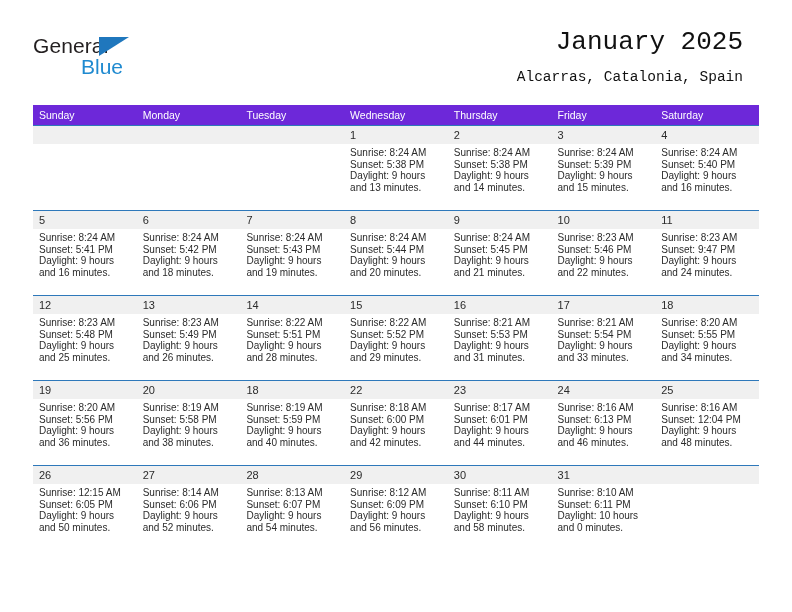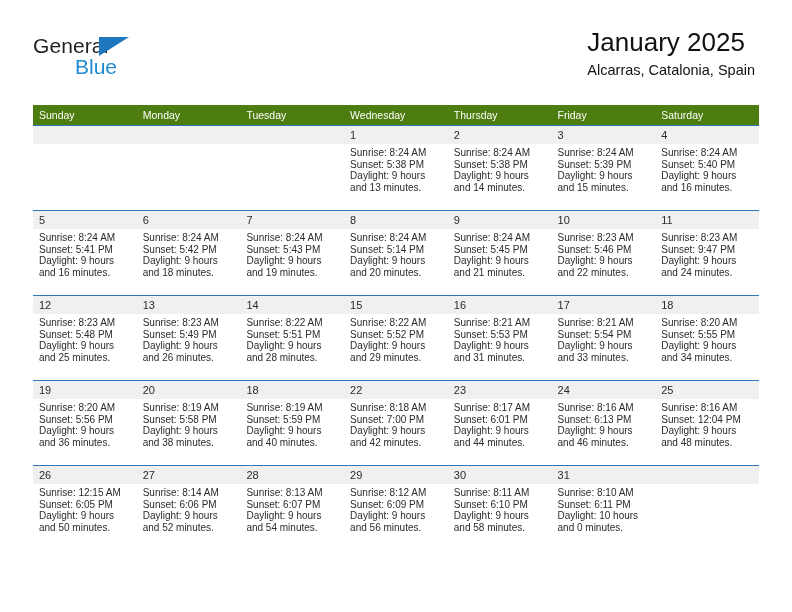--- a/index.html
+++ b/index.html
@@ -49,58 +49,60 @@
     position: absolute;
     left: 66px;
     top: 3px;
     width: 0;
     height: 0;
     border-left: 30px solid #1f77bd;
     border-bottom: 19px solid transparent;
   }
   .brand-blue {
     position: absolute;
-    left: 42px;
+    left: 48px;
     top: 21px;
     font-size: 21px;
     color: #1f8ad0;
     font-family: "Liberation Sans", sans-serif;
   }
 
   .titles {
     position: absolute;
-    right: 4px;
+    right: 16px;
     top: 0;
+    text-align: right;
+    font-family: Liberation Mono, monospace;
   }
   .cal-title {
     font-size: 26px;
     line-height: 32px;
     color: #111111;
     font-weight: normal;
     white-space: nowrap;
   }
   .cal-sub {
-    margin-top: 3px;
+    margin-top: 10px;
     font-size: 14.5px;
     line-height: 18px;
     color: #111111;
     white-space: nowrap;
   }
 
   
   .calendar {
     position: absolute;
     left: 33px;
     top: 105px;
     width: 726px;
     border-collapse: collapse;
     table-layout: fixed;
   }
   .calendar th {
-    background: #4d7c0f;
+    background: #6d28d9;
     color: #ffffff;
     font-size: 10.5px;
     font-weight: normal;
     text-align: left;
     padding: 4px 0 4px 6px;
     height: 12px;
     border: none;
   }
   .calendar td {
     vertical-align: top;
@@ -262,21 +264,21 @@
                 <div>Daylight: 9 hours</div>
                 <div>and 19 minutes.</div>
               </div>
             </div>
           </td>
           <td>
             <div class="cell">
               <div class="daynum">8</div>
               <div class="info">
                 <div>Sunrise: 8:24 AM</div>
-                <div>Sunset: 5:14 PM</div>
+                <div>Sunset: 5:44 PM</div>
                 <div>Daylight: 9 hours</div>
                 <div>and 20 minutes.</div>
               </div>
             </div>
           </td>
           <td>
             <div class="cell">
               <div class="daynum">9</div>
               <div class="info">
                 <div>Sunrise: 8:24 AM</div>
@@ -420,21 +422,21 @@
                 <div>Daylight: 9 hours</div>
                 <div>and 40 minutes.</div>
               </div>
             </div>
           </td>
           <td>
             <div class="cell">
               <div class="daynum">22</div>
               <div class="info">
                 <div>Sunrise: 8:18 AM</div>
-                <div>Sunset: 7:00 PM</div>
+                <div>Sunset: 6:00 PM</div>
                 <div>Daylight: 9 hours</div>
                 <div>and 42 minutes.</div>
               </div>
             </div>
           </td>
           <td>
             <div class="cell">
               <div class="daynum">23</div>
               <div class="info">
                 <div>Sunrise: 8:17 AM</div>

